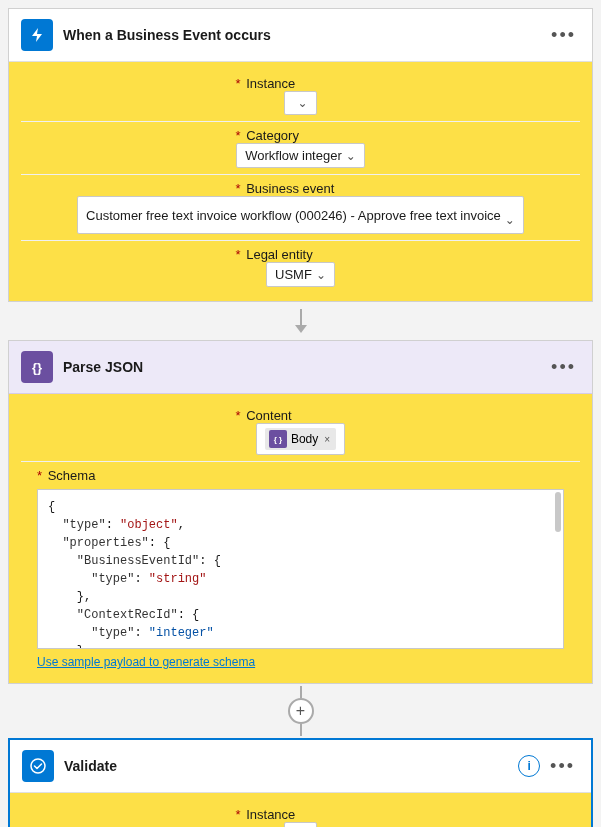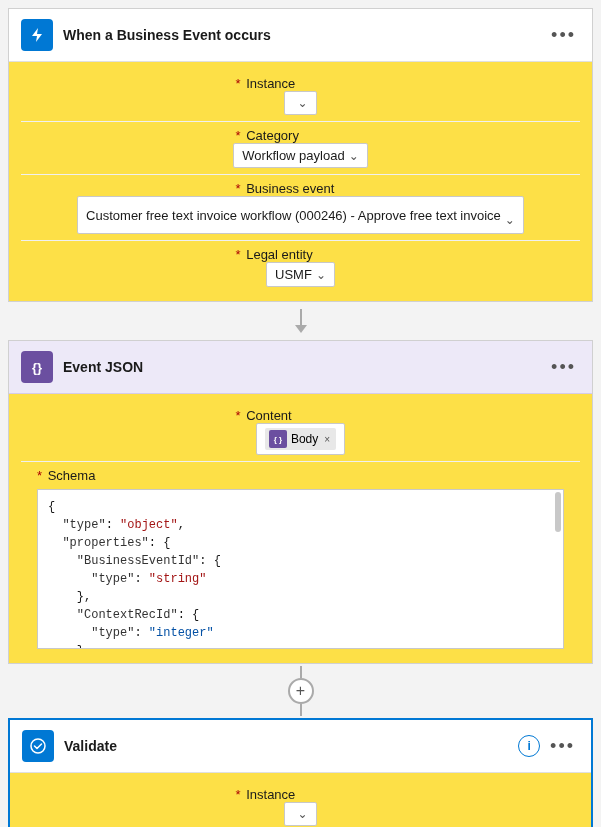--- a/index.html
+++ b/index.html
@@ -334,21 +334,21 @@
         <div class="blurred-text"></div>
         <span class="dropdown-arrow">⌄</span>
       </div>
     </div>
 
     <div class="field-row">
       <div class="field-label">
         <span class="required">*</span> Category
       </div>
       <div class="field-value">
-        <span class="field-value-text">Workflow payload</span>
+        <span class="field-value-text">Workflow integer</span>
         <span class="dropdown-arrow">⌄</span>
       </div>
     </div>
 
     <div class="field-row">
       <div class="field-label">
         <span class="required">*</span> Business event
       </div>
       <div class="field-value" style="height: auto; min-height: 38px; padding: 6px 8px; flex-wrap: wrap;">
         <span class="field-value-text" style="white-space: normal;">Customer free text invoice workflow (000246) - Approve free text invoice</span>
@@ -374,21 +374,21 @@
     <div class="arrow-line"></div>
     <div class="arrow-head"></div>
   </div>
 </div>
 
 <div class="card">
   <div class="card-header" style="background: #ede9f8; border-bottom: 1px solid #d5cce8;">
     <div class="card-header-icon icon-json">
       <span style="color: white; font-size: 13px; font-weight: bold;">{}</span>
     </div>
-    <span class="card-title">Event JSON</span>
+    <span class="card-title">Parse JSON</span>
     <div class="card-menu">
       <span class="dots-btn">•••</span>
     </div>
   </div>
   <div class="card-body">
 
     <div class="field-row">
       <div class="field-label">
         <span class="required">*</span> Content
       </div>
@@ -412,20 +412,21 @@
         <pre style="white-space: pre-wrap; font-family: 'Courier New', monospace; font-size: 12px; line-height: 1.5;">{
   <span class="json-key">"type"</span>: <span class="json-string">"object"</span>,
   <span class="json-key">"properties"</span>: {
     <span class="json-key">"BusinessEventId"</span>: {
       <span class="json-key">"type"</span>: <span class="json-string">"string"</span>
     },
     <span class="json-key">"ContextRecId"</span>: {
       <span class="json-key">"type"</span>: <span class="json-value">"integer"</span>
     },</pre>
       </div>
+      <div class="sample-payload-link">Use sample payload to generate schema</div>
     </div>
 
   </div>
 </div>
 
 <div class="plus-connector">
   <div class="plus-line-top"></div>
   <div class="plus-circle">+</div>
   <div class="plus-line-bottom"></div>
 </div>

